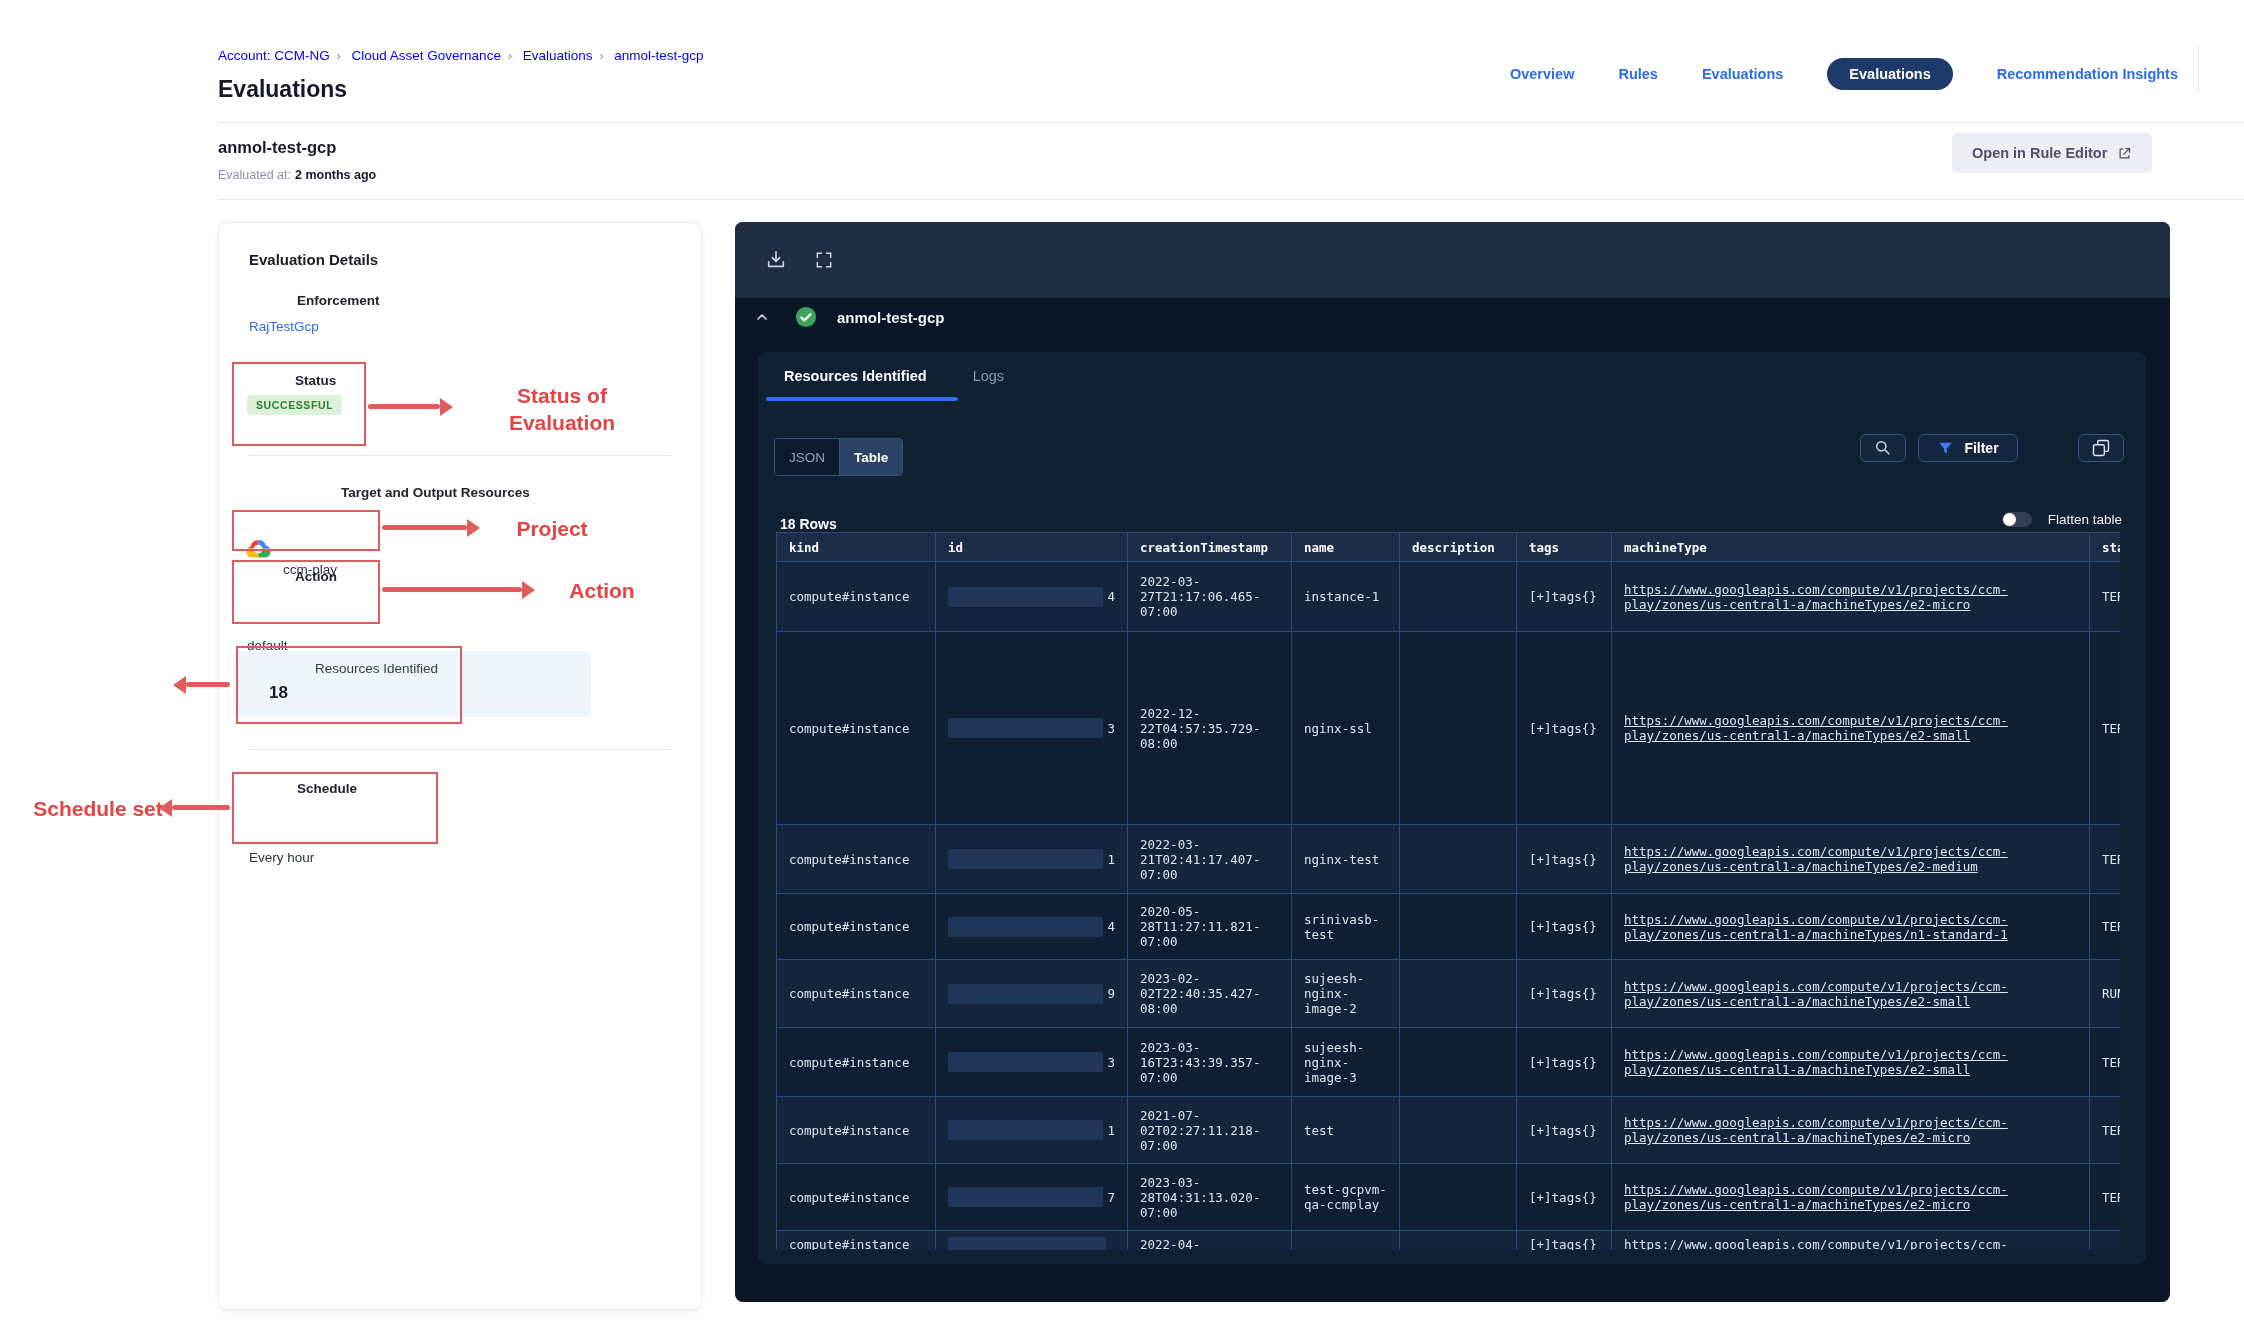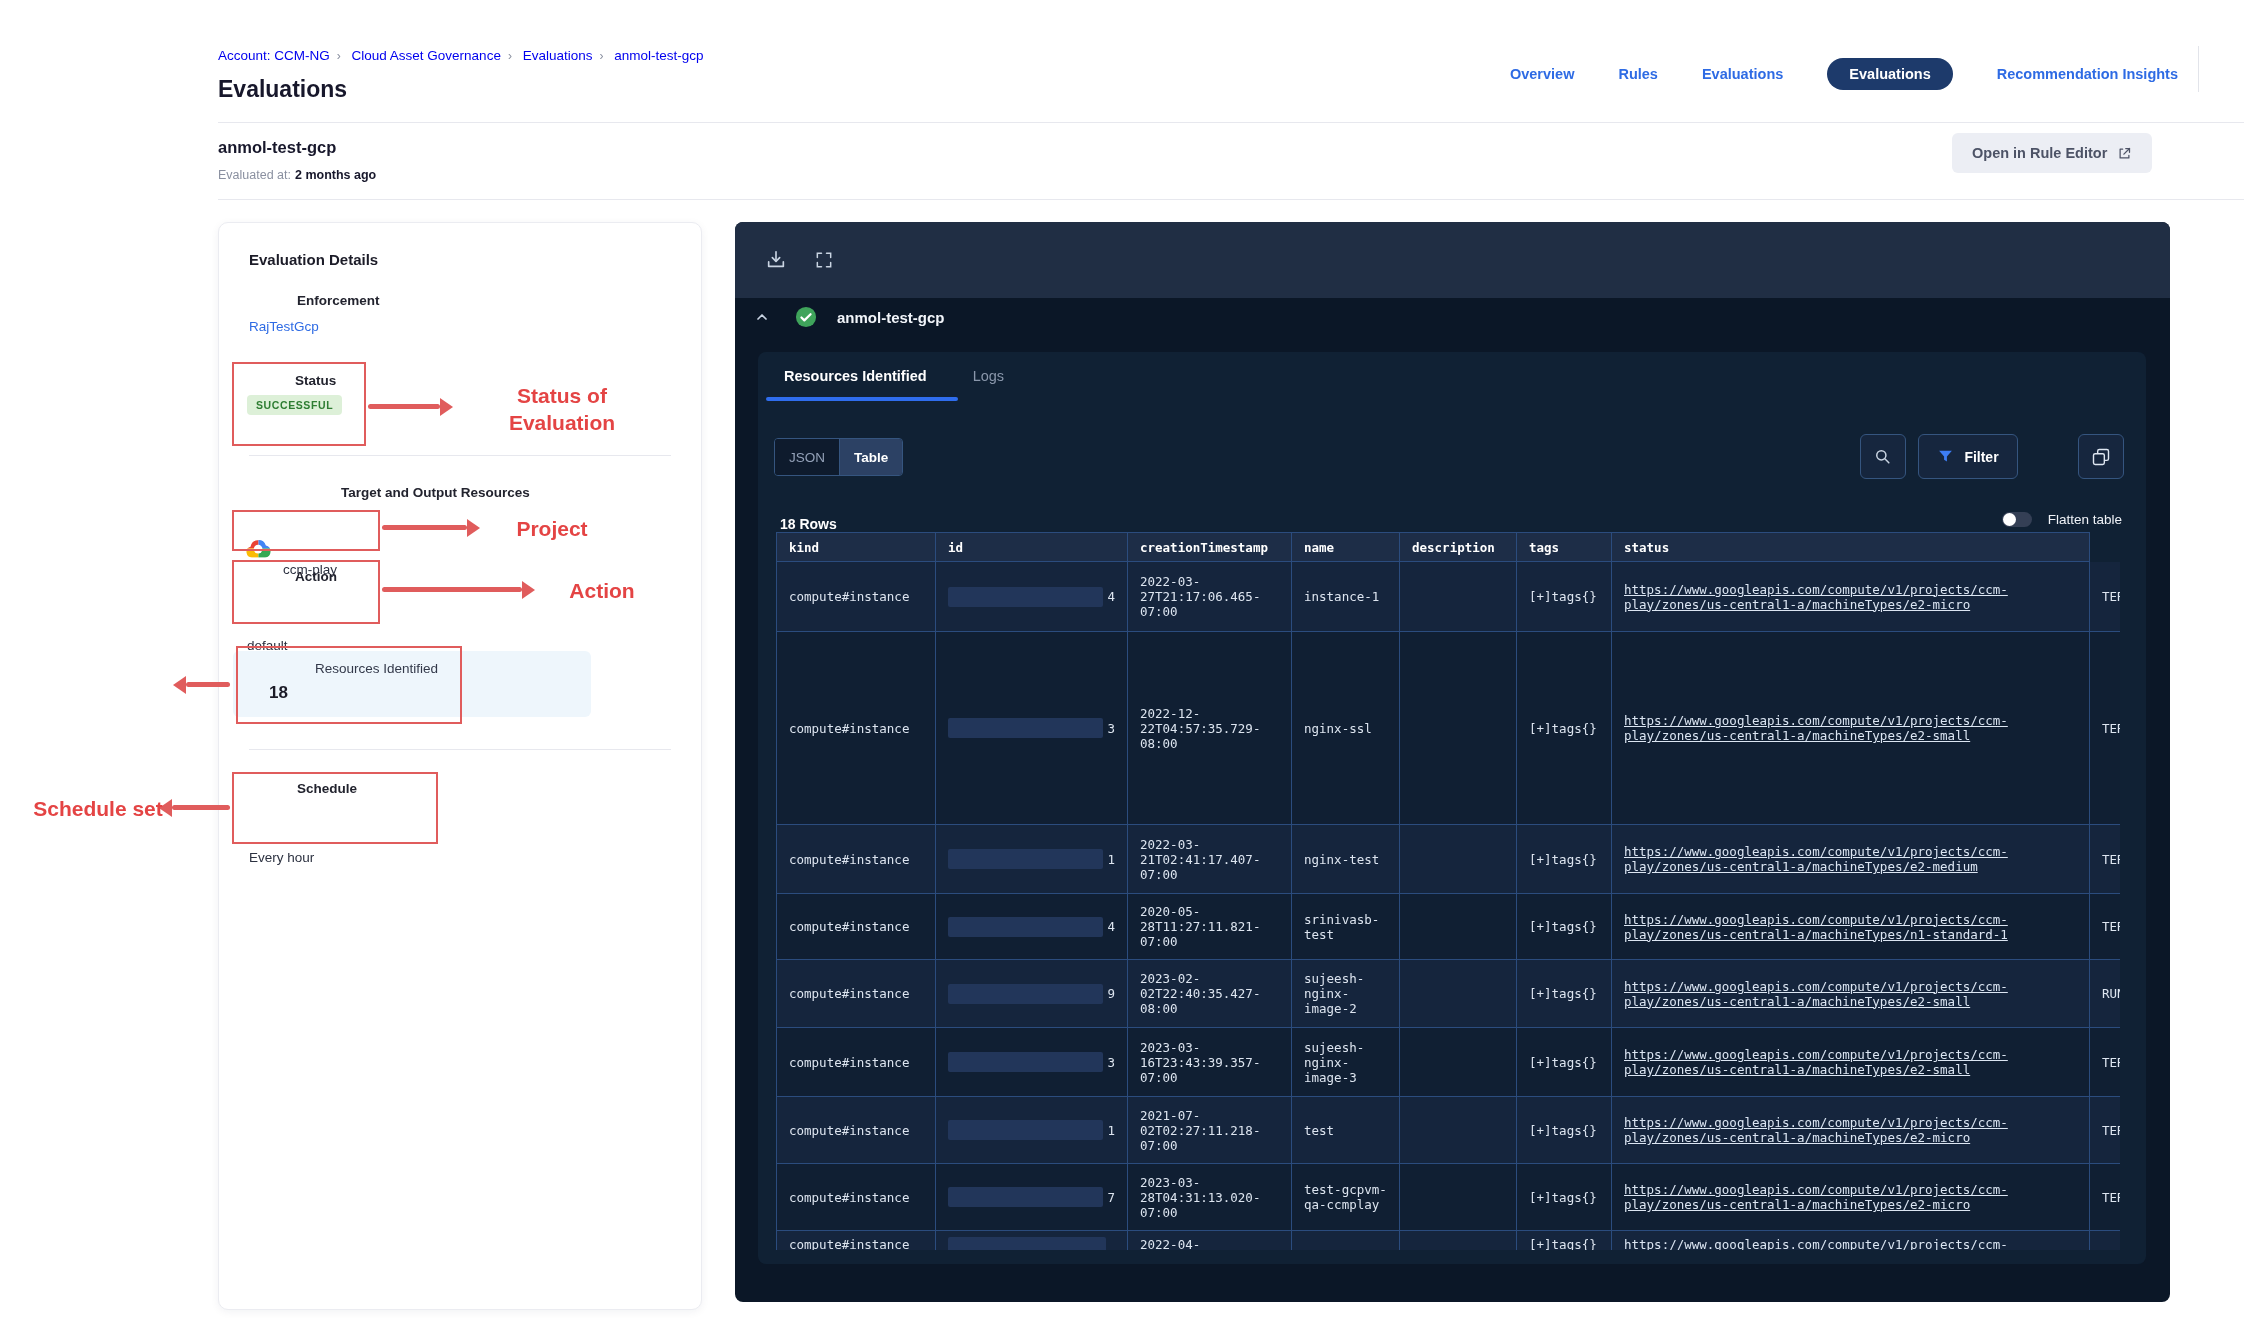--- a/index.html
+++ b/index.html
@@ -46,21 +46,21 @@
   .result-title{color:#f2f5fa;font-size:15px;font-weight:700;}
   .inner{position:absolute;left:23px;top:130px;width:1388px;height:912px;background:#102134;border-radius:8px;}
   .tabs{position:absolute;left:26px;top:16px;display:flex;gap:46px;font-size:14.5px;}
   .tab-active{color:#fff;font-weight:700;}
   .tab{color:#8a97ab;}
   .tab-underline{position:absolute;left:8px;top:45px;width:192px;height:4px;background:#2f6ded;border-radius:2px;}
   .seg{position:absolute;left:16px;top:86px;display:flex;border:1px solid #35557f;border-radius:4px;overflow:hidden;font-size:13.5px;height:38px;box-sizing:border-box;}
   .seg .s{display:flex;align-items:center;padding:0 14px;cursor:pointer;}
   .seg .json{color:#93a1b8;background:#0e1b2d;border-right:1px solid #35557f;}
   .seg .table{color:#fff;font-weight:700;background:#2c4164;}
-  .sqbtn{position:absolute;height:45px;background:#16263e;border:1px solid #35557f;border-radius:6px;
+  .sqbtn{position:absolute;height:28px;background:#16263e;border:1px solid #35557f;border-radius:6px;
          display:flex;align-items:center;justify-content:center;gap:10px;cursor:pointer;box-sizing:border-box;}
   .filter-label{color:#fff;font-size:14px;font-weight:700;}
   .rows-count{position:absolute;left:22px;top:164px;color:#fff;font-size:14px;font-weight:700;}
   .flatten{position:absolute;right:24px;top:160px;display:flex;align-items:center;gap:16px;}
   .toggle{width:30px;height:15px;border-radius:9px;background:#343f55;position:relative;cursor:pointer;}
   .toggle .knob{position:absolute;left:1px;top:1px;width:13px;height:13px;border-radius:50%;background:#fff;}
   .flatten-label{color:#f0f3f8;font-size:13.5px;}
   
   .twrap{position:absolute;left:18px;top:180px;width:1344px;height:718px;overflow:hidden;
          font-family:"DejaVu Sans Mono",monospace;font-size:12.5px;color:#dde5f0;border-left:1px solid #2b4c7e;box-sizing:border-box;}
@@ -258,20 +258,21 @@
       </div>
 
       <div class="twrap" id="rtable">
           <div class="trow thead">
             <div class="tcell">kind</div>
             <div class="tcell">id</div>
             <div class="tcell">creationTimestamp</div>
             <div class="tcell">name</div>
             <div class="tcell">description</div>
             <div class="tcell">tags</div>
+            <div class="tcell">machineType</div>
             <div class="tcell">status</div>
           </div>
           <div class="trow r-odd" style="height: 70px;">
             <div class="tcell nowrap">compute#instance</div>
             <div class="tcell">
               <div class="redact"></div>
               <span>4</span>
             </div>
             <div class="tcell">2022-03-27T21:17:06.465-07:00</div>
             <div class="tcell">instance-1</div>

